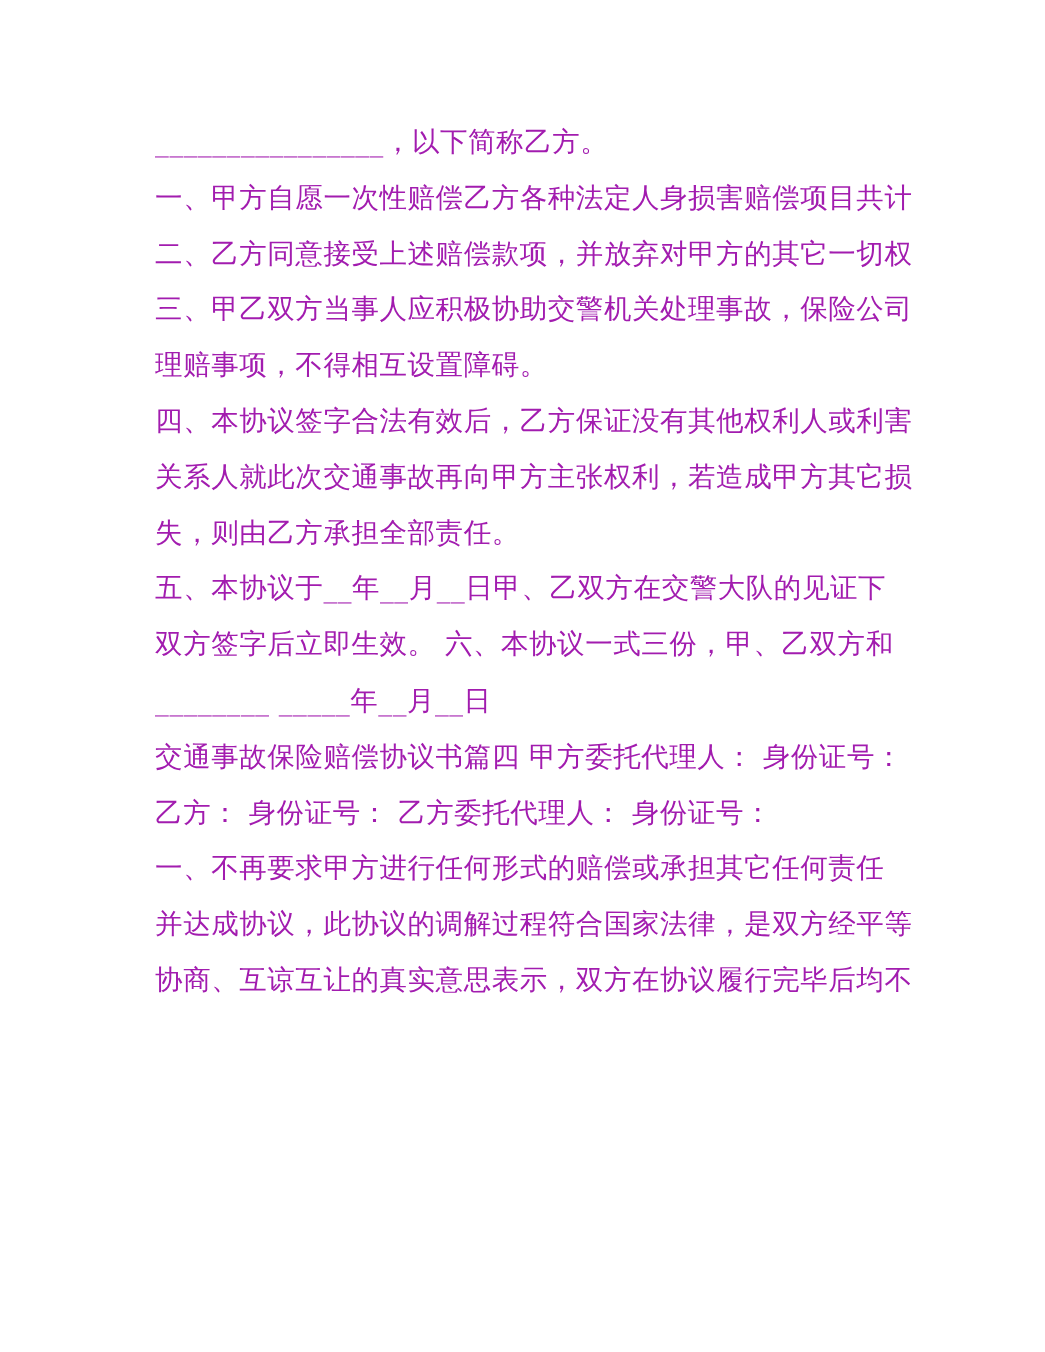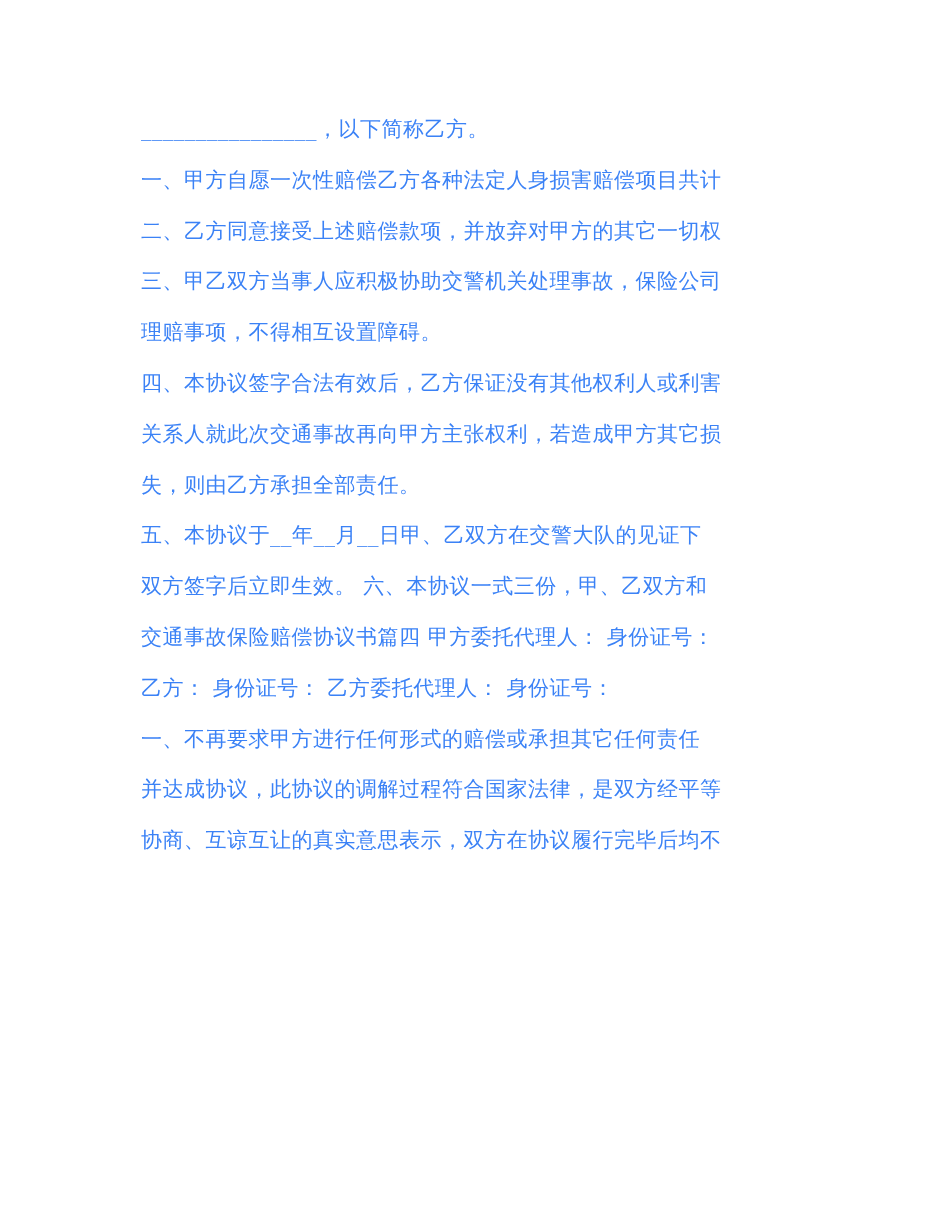--- a/index.html
+++ b/index.html
@@ -1,38 +1,39 @@
 <!DOCTYPE html>
 <html><head>
 <meta charset="utf-8">
 <style>
   html, body { margin: 0; padding: 0; background: #ffffff; }
   body { width: 950px; height: 1229px; position: relative; overflow: hidden; }
   .page {
     position: absolute; left: 141px; top: 107px; width: 680px;
     font-family: "DejaVu Serif", "Liberation Serif", serif;
-    font-size: 21px; color: #3b82f6;
+    font-size: 25px; color: #a21caf;
   }
   .line {
     height: 50.8px; line-height: 44px; white-space: nowrap;
     letter-spacing: 0.5px;
   }
 </style>
 </head>
 <body>
 
 <div class="page">
   <div class="line">________________，以下简称乙方。</div>
   <div class="line">一、甲方自愿一次性赔偿乙方各种法定人身损害赔偿项目共计</div>
   <div class="line">二、乙方同意接受上述赔偿款项，并放弃对甲方的其它一切权</div>
   <div class="line">三、甲乙双方当事人应积极协助交警机关处理事故，保险公司</div>
   <div class="line">理赔事项，不得相互设置障碍。</div>
   <div class="line">四、本协议签字合法有效后，乙方保证没有其他权利人或利害</div>
   <div class="line">关系人就此次交通事故再向甲方主张权利，若造成甲方其它损</div>
   <div class="line">失，则由乙方承担全部责任。</div>
   <div class="line">五、本协议于__年__月__日甲、乙双方在交警大队的见证下</div>
   <div class="line">双方签字后立即生效。 六、本协议一式三份，甲、乙双方和</div>
+  <div class="line">________ _____年__月__日</div>
   <div class="line">交通事故保险赔偿协议书篇四 甲方委托代理人： 身份证号：</div>
   <div class="line">乙方： 身份证号： 乙方委托代理人： 身份证号：</div>
   <div class="line">一、不再要求甲方进行任何形式的赔偿或承担其它任何责任</div>
   <div class="line">并达成协议，此协议的调解过程符合国家法律，是双方经平等</div>
   <div class="line">协商、互谅互让的真实意思表示，双方在协议履行完毕后均不</div>
 </div>
 
 </body></html>

